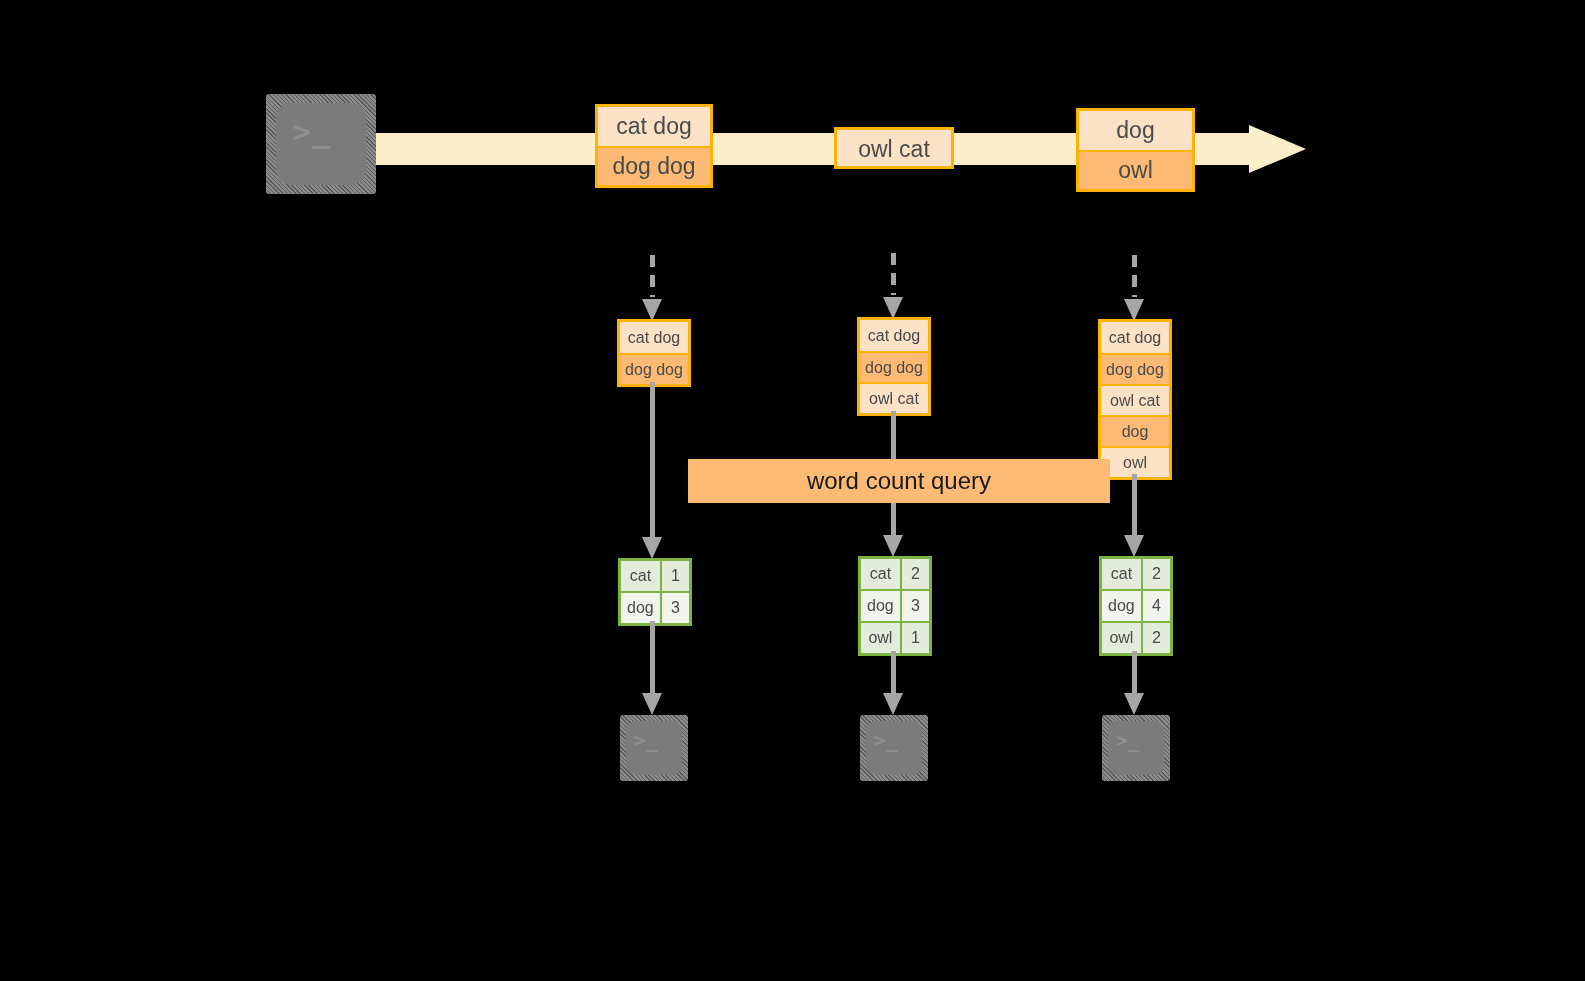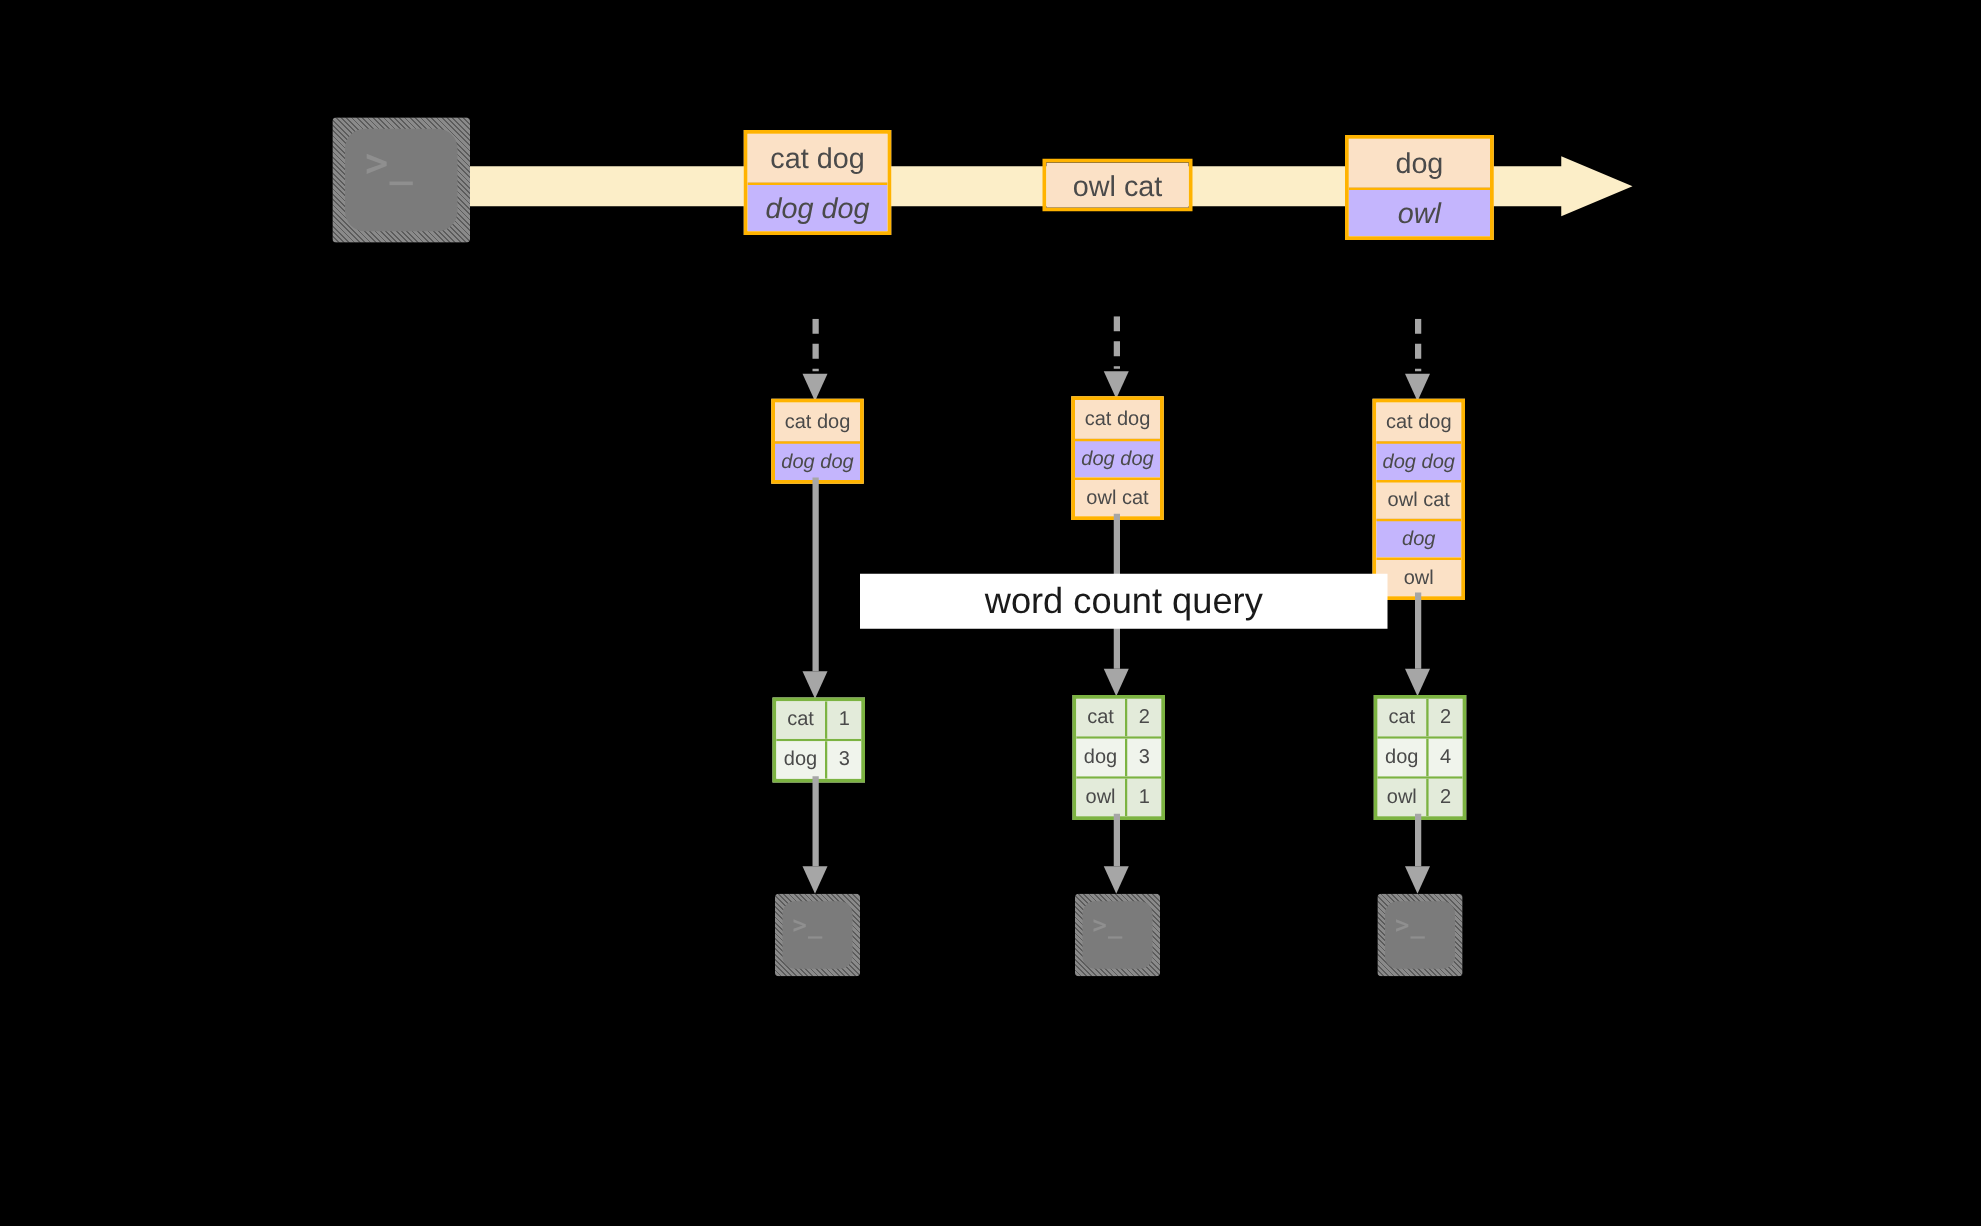--- a/index.html
+++ b/index.html
@@ -91,21 +91,21 @@
   }
   .rec .cell {
     box-sizing: border-box;
     display: flex;
     align-items: center;
     justify-content: center;
     color: #4a4a4a;
     white-space: nowrap;
   }
   .rec .cell.dark  { background: #fbe1c6; }
-  .rec .cell.light { background: #c4b5fd; font-style: italic; }
+  .rec .cell.light { background: #fdba74; }
   .rec .cell + .cell { border-top: 2px solid #ffb300; }
 
   
   .rec.big .cell { height: 39px; font-size: 23px; }
   .rec.top1 { left: 595px; top: 104px; width: 118px; height: 84px; }
   .rec.top2 { left: 834px; top: 127px; width: 120px; height: 42px; }
   .rec.top3 { left: 1076px; top: 108px; width: 119px; height: 84px; }
 
   
   .rec.mid .cell { height: 31px; font-size: 16px; }
@@ -167,26 +167,26 @@
     border-top: 22px solid #a6a6a6;
   }
 
   
   .label-band {
     position: absolute;
     left: 688px;
     top: 459px;
     width: 422px;
     height: 44px;
-    background: #ffffff;
+    background: #fdba74;
     display: flex;
     align-items: center;
     justify-content: center;
     color: #1a1a1a;
-    font-size: 29px;
+    font-size: 24px;
     white-space: nowrap;
   }
 </style>
 </head>
 <body>
 
 <div id="canvas">
 
   <div class="stream-band"></div>
   <div class="stream-head"></div>

